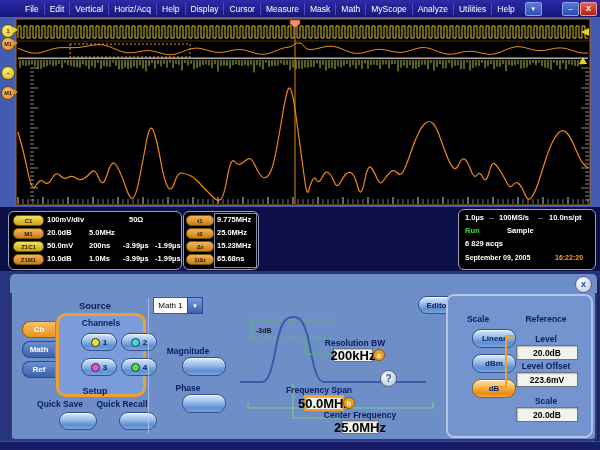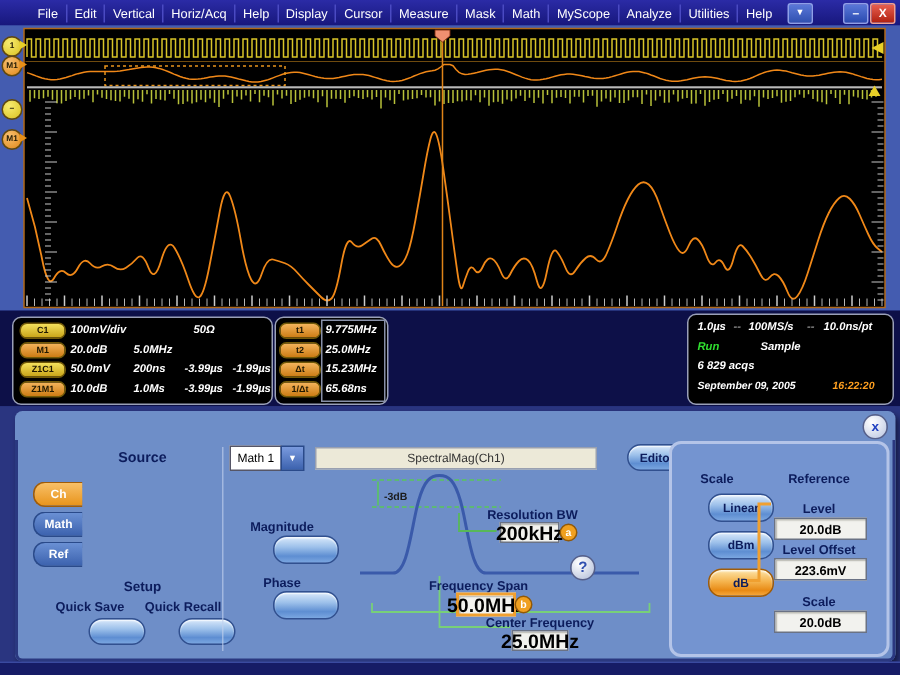--- a/index.html
+++ b/index.html
@@ -24,21 +24,21 @@
   .scope{position:absolute;left:0;top:17px;width:600px;height:190px;background:#445cb0;}
   .marker{position:absolute;width:12px;height:12px;border-radius:50%;border:1px solid #604810;
           display:flex;align-items:center;justify-content:center;font-size:5.5px;font-weight:bold;color:#201800;z-index:3;}
   .marker.yel{background:radial-gradient(circle at 35% 30%,#f8ec70,#d8c020);}
   .marker.org{background:radial-gradient(circle at 35% 30%,#f8c070,#e08818);}
   .marker-arrow{position:absolute;width:0;height:0;border-top:3px solid transparent;border-bottom:3px solid transparent;z-index:3;}
 
   
   .readoutbar{position:absolute;left:0;top:207px;width:600px;height:64px;background:#0d1048;}
   .ro-panel{position:absolute;background:#000;border:1px solid #9aa0b8;border-radius:6px;}
-  .ro-text{position:absolute;color:#fff;font-size:7.5px;font-weight:bold;white-space:nowrap;font-style:italic;}
+  .ro-text{position:absolute;color:#fff;font-size:7.5px;font-weight:bold;white-space:nowrap;}
   .ro-badge{position:absolute;width:29px;height:9px;border-radius:5px;font-size:6px;font-weight:bold;color:#201800;
             display:flex;align-items:center;justify-content:center;border:1px solid #705808;}
   .ro-badge.yel{background:linear-gradient(180deg,#f4e05c,#c8a418);}
   .ro-badge.org{background:linear-gradient(180deg,#f4b45c,#cc7c14);}
   .green{color:#30e030;}
   .orangetime{color:#ffa020;}
   .dim{color:#909090;}
 
   
   .dialog{position:absolute;left:10px;top:274px;width:587px;height:167px;border-radius:5px;
@@ -554,37 +554,54 @@
 
   <div class="dialog">
     <div class="dlg-close">x</div>
     <div class="dlg-body"></div>
 
     <div class="lbl" style="left:55px;top:26px;width:60px;font-size:9.5px">Source</div>
     <div class="tab orange" style="left:12px;top:47px">Ch</div>
     <div class="tab blue" style="left:12px;top:67px">Math</div>
     <div class="tab blue" style="left:12px;top:87px">Ref</div>
 
+    <div class="chbox">
+      <div class="lbl" style="left:0;top:2px;width:84px">Channels</div>
+      <div class="pill" style="left:6px;top:17px;width:34px;height:16px">
+        <span class="chdot" style="background:#f0e030"></span>
+        <span>1</span>
+      </div>
+      <div class="pill" style="left:46px;top:17px;width:34px;height:16px">
+        <span class="chdot" style="background:#40d8e8"></span>
+        <span>2</span>
+      </div>
+      <div class="pill" style="left:6px;top:42px;width:34px;height:16px">
+        <span class="chdot" style="background:#f050d0"></span>
+        <span>3</span>
+      </div>
+      <div class="pill" style="left:46px;top:42px;width:34px;height:16px">
+        <span class="chdot" style="background:#50e050"></span>
+        <span>4</span>
+      </div>
+    </div>
 
     <div class="lbl" style="left:60px;top:112px;width:50px;font-size:9px">Setup</div>
     <div class="lbl" style="left:20px;top:125px;width:60px">Quick Save</div>
     <div class="lbl" style="left:80px;top:125px;width:64px">Quick Recall</div>
     <div class="pill" style="left:33px;top:138px;width:36px;height:16px"></div>
     <div class="pill" style="left:93px;top:138px;width:36px;height:16px"></div>
 
     <div class="abs" style="left:138px;top:24px;width:1px;height:136px;background:#c0d0ec;opacity:.65"></div>
 
     <div class="abs" style="left:143px;top:23px;width:33px;height:15px;background:#fff;border:1px solid #556;
          font-size:8px;display:flex;align-items:center;justify-content:center;color:#000">Math 1</div>
     <div class="abs" style="left:177px;top:23px;width:14px;height:15px;background:linear-gradient(180deg,#7a9ade,#3c62ae);
          border:1px solid #2a4a8a;color:#fff;font-size:6px;display:flex;align-items:center;justify-content:center">
       <span>▼</span>
     </div>
-    <div class="abs" style="left:200px;top:24px;width:186px;height:13px;background:#ece9d8;border:1px solid #99a0b0;
-         font-size:8px;color:#333;display:flex;align-items:center;justify-content:center">SpectralMag(Ch1)</div>
     <div class="pill" style="left:392px;top:22px;width:38px;height:16px">Editor</div>
 
     <div class="lbl" style="left:150px;top:72px;width:56px">Magnitude</div>
     <div class="pill" style="left:156px;top:83px;width:42px;height:17px"></div>
     <div class="lbl" style="left:150px;top:109px;width:56px">Phase</div>
     <div class="pill" style="left:156px;top:120px;width:42px;height:17px"></div>
 
     <svg class="abs" style="left:225px;top:38px" width="218" height="126" viewBox="235 312 218 126">
       <line x1="248" y1="320" x2="334" y2="320" stroke="#58c858" stroke-width="1" stroke-dasharray="3,2"></line>
       <line x1="248" y1="338" x2="334" y2="338" stroke="#58c858" stroke-width="1" stroke-dasharray="3,2"></line>

